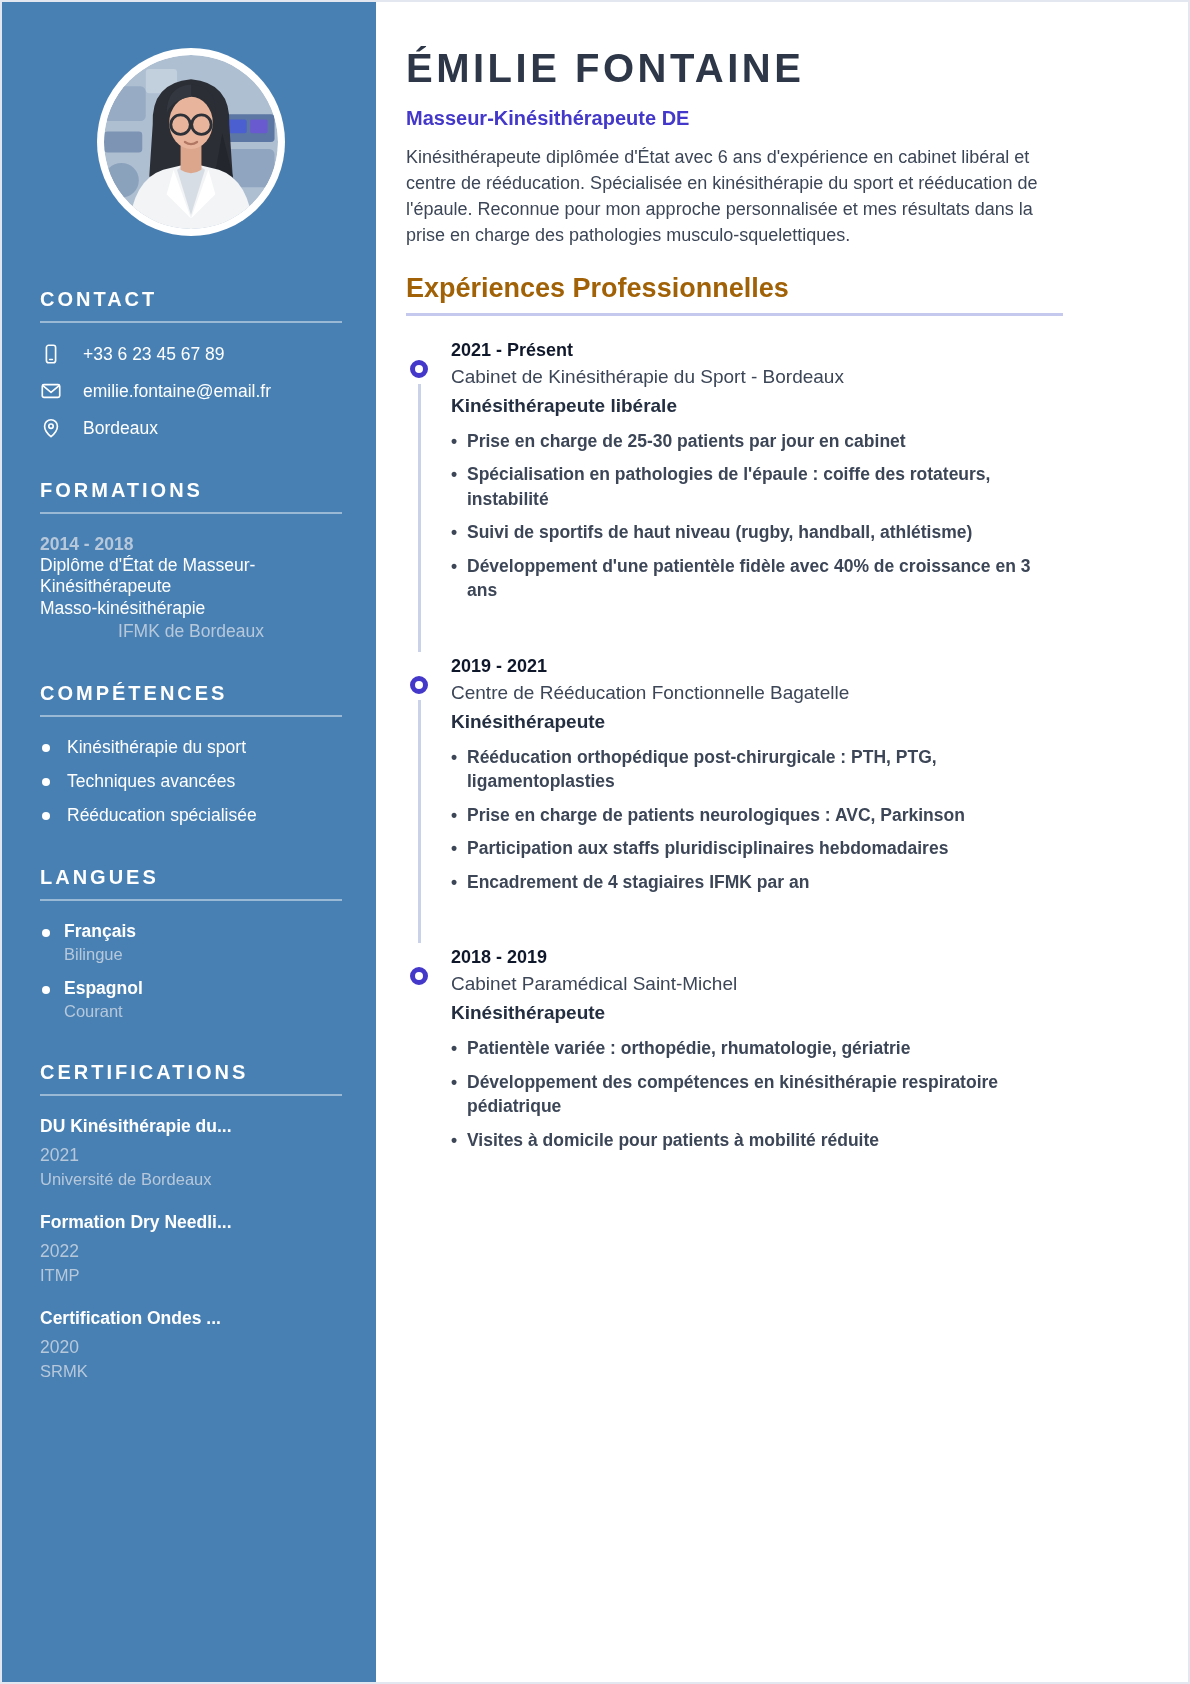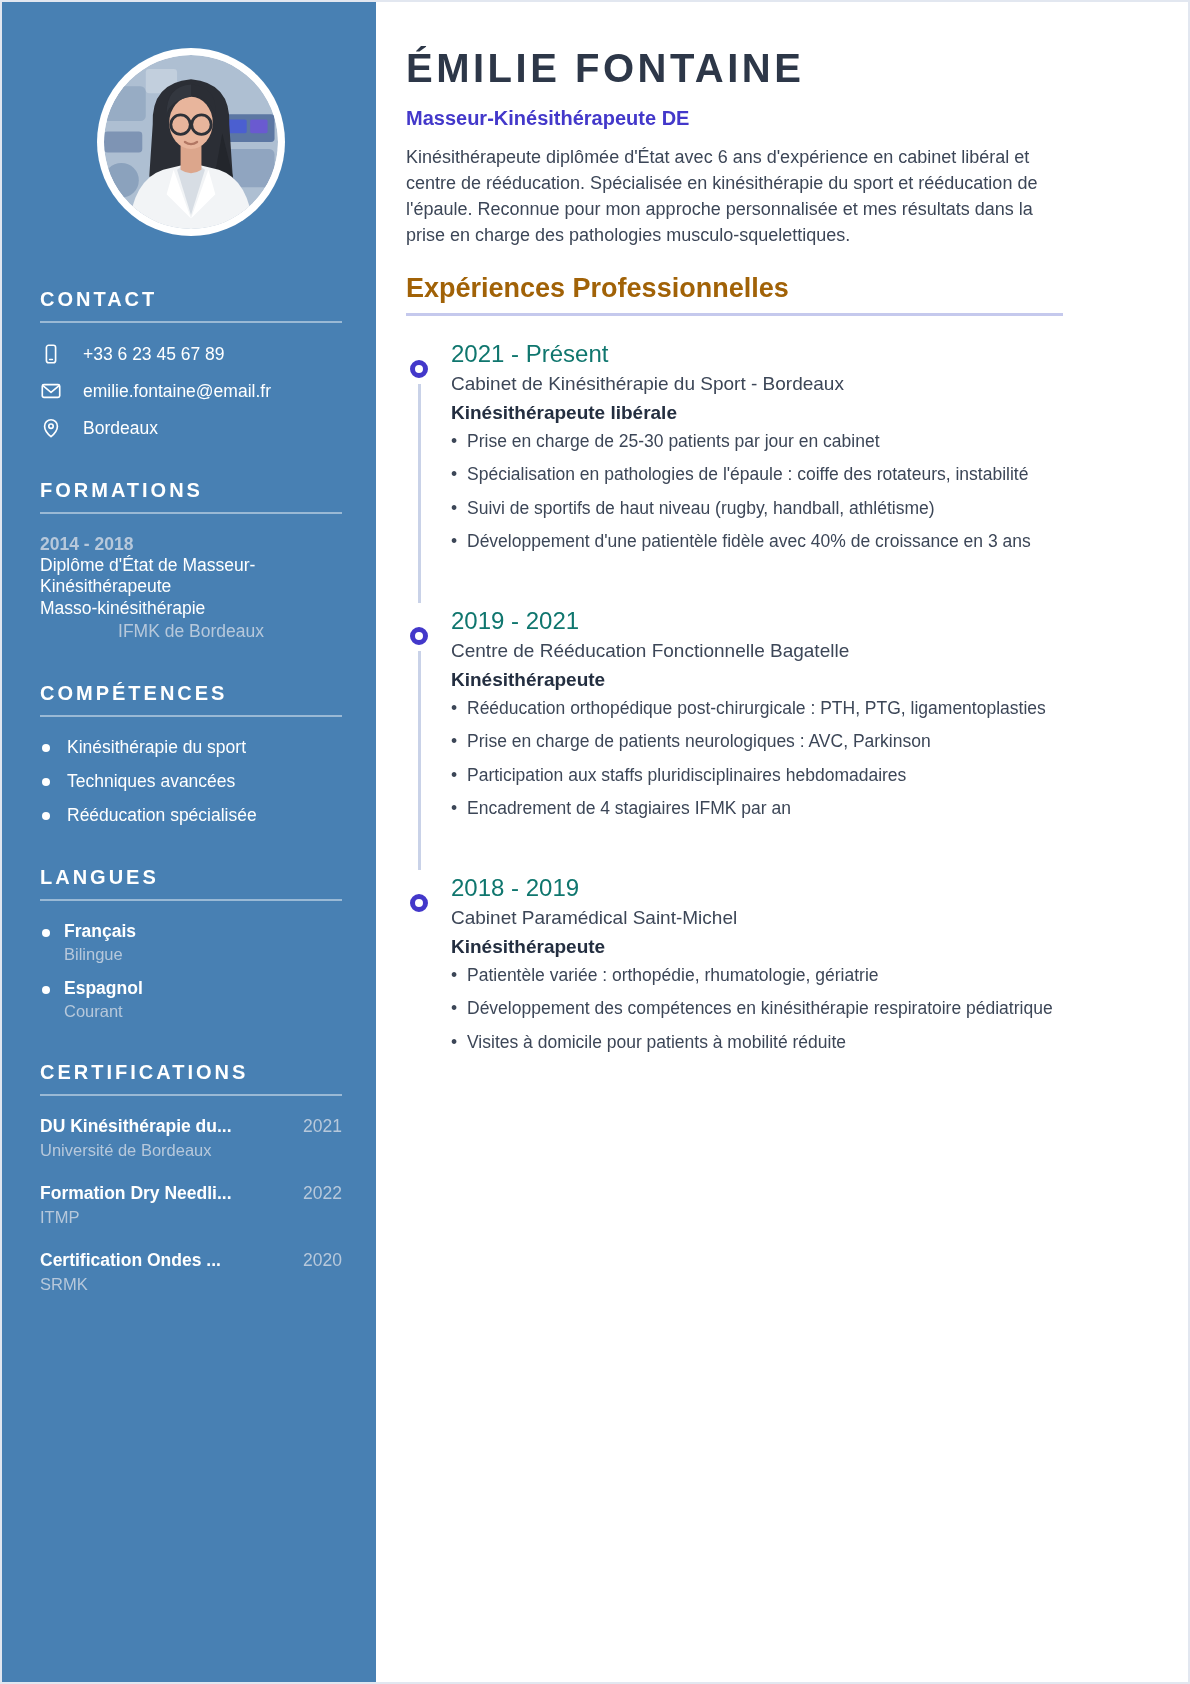--- a/index.html
+++ b/index.html
@@ -42,21 +42,21 @@
   
   .lang-item { position:relative; padding-left:24px; margin:14px 0; }
   .lang-item::before {
     content:""; position:absolute; left:2px; top:8px;
     width:8px; height:8px; border-radius:50%; background:#ffffff;
   }
   .lang-name { font-size:17.5px; font-weight:700; }
   .lang-level { font-size:16.5px; color:#b7c8db; margin-top:3px; }
   
   .cert-item { margin-bottom:23px; }
-  .cert-top { display:flex; justify-content:space-between; align-items:baseline; gap:8px; }
+  .cert-top { display:flex; justify-content:space-between; align-items:baseline; gap:8px;flex-direction:column; }
   .cert-name {
     font-size:17.5px; font-weight:700; white-space:nowrap; overflow:hidden; max-width:218px;
   }
   .cert-year { font-size:17.5px; color:#b7c8db; }
   .cert-org { font-size:16.5px; color:#b7c8db; margin-top:4px; }
   
   .main { flex:1; padding:44px 125px 40px 30px; }
   .name {
     font-size:40px; font-weight:800; letter-spacing:3.5px; color:#2d3748;
   }
@@ -71,24 +71,24 @@
   .t-entry { position:relative; padding-left:45px; padding-bottom:44px; }
   .t-entry:last-child { padding-bottom:0; }
   .t-marker {
     position:absolute; left:4px; top:20px; width:18px; height:18px;
     border-radius:50%; border:5.5px solid #4338ca; background:#ffffff;
   }
   .t-entry:not(:last-child)::after {
     content:""; position:absolute; left:12px; top:44px; bottom:4px;
     width:2.5px; background:#c9d2e8;
   }
-  .t-dates { font-size:24px; font-weight:400; color:#0f766e; }
+  .t-dates { font-size:18px; font-weight:700; color:#0f172a; }
   .t-company { font-size:19px; color:#3c4657; margin-top:5px; }
   .t-role { font-size:19px; font-weight:700; color:#232e40; margin-top:7px; }
-  .t-bullets { list-style:none; margin-top:5px; max-width:618px; }
+  .t-bullets { list-style:none; margin-top:12px; max-width:618px;font-weight:bold; }
   .t-bullets li {
     position:relative; padding-left:16px; font-size:17.5px; color:#3c4657;
     line-height:1.4; margin-bottom:9px;
   }
   .t-bullets li::before { content:"•"; position:absolute; left:0; color:#3c4657; }
 </style>
 </head>
 <body>
 
 <div class="page">

